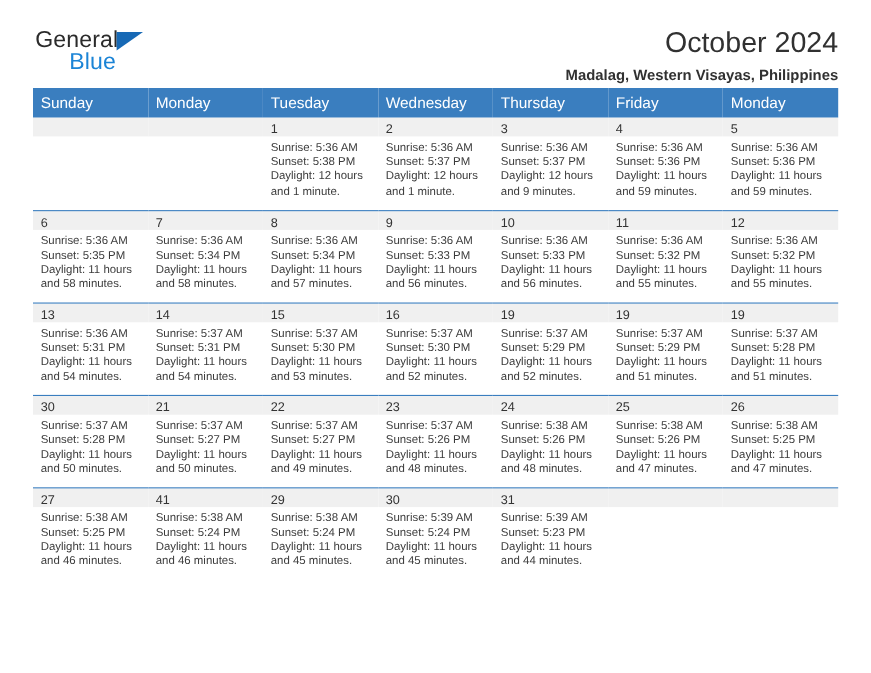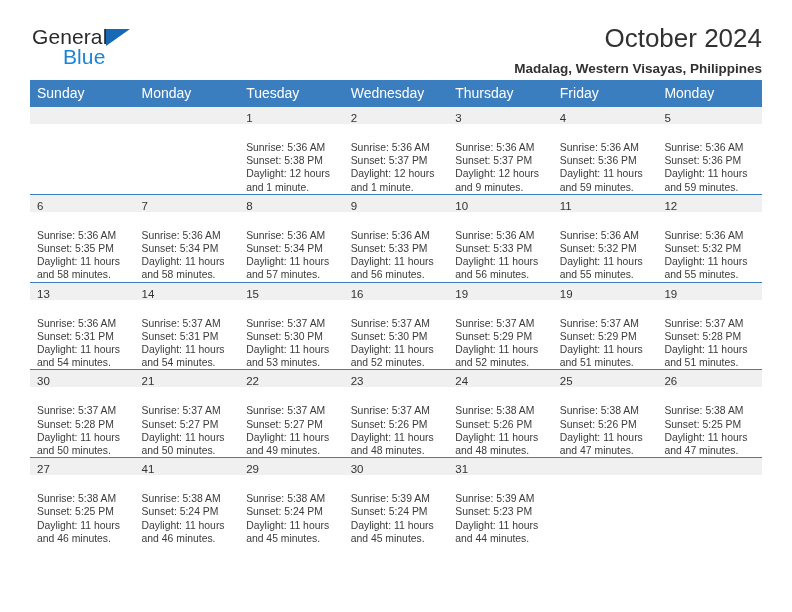--- a/index.html
+++ b/index.html
@@ -122,21 +122,21 @@
     height: 17px;
     box-sizing: border-box;
     padding: 1px 0 0 7px;
   }
   .daynum {
     font-size: 11.5px;
     color: #333333;
     line-height: 15px;
   }
   .cell-body {
-    padding: 17px 6px 0 7px;
+    padding: 4px 6px 0 7px;
   }
   .cell-line {
     font-size: 10.4px;
     color: #3b3b3b;
     line-height: 13.2px;
     white-space: nowrap;
   }
   .cell.empty .daynum-band {
     background: #f0f0f0;
   }

